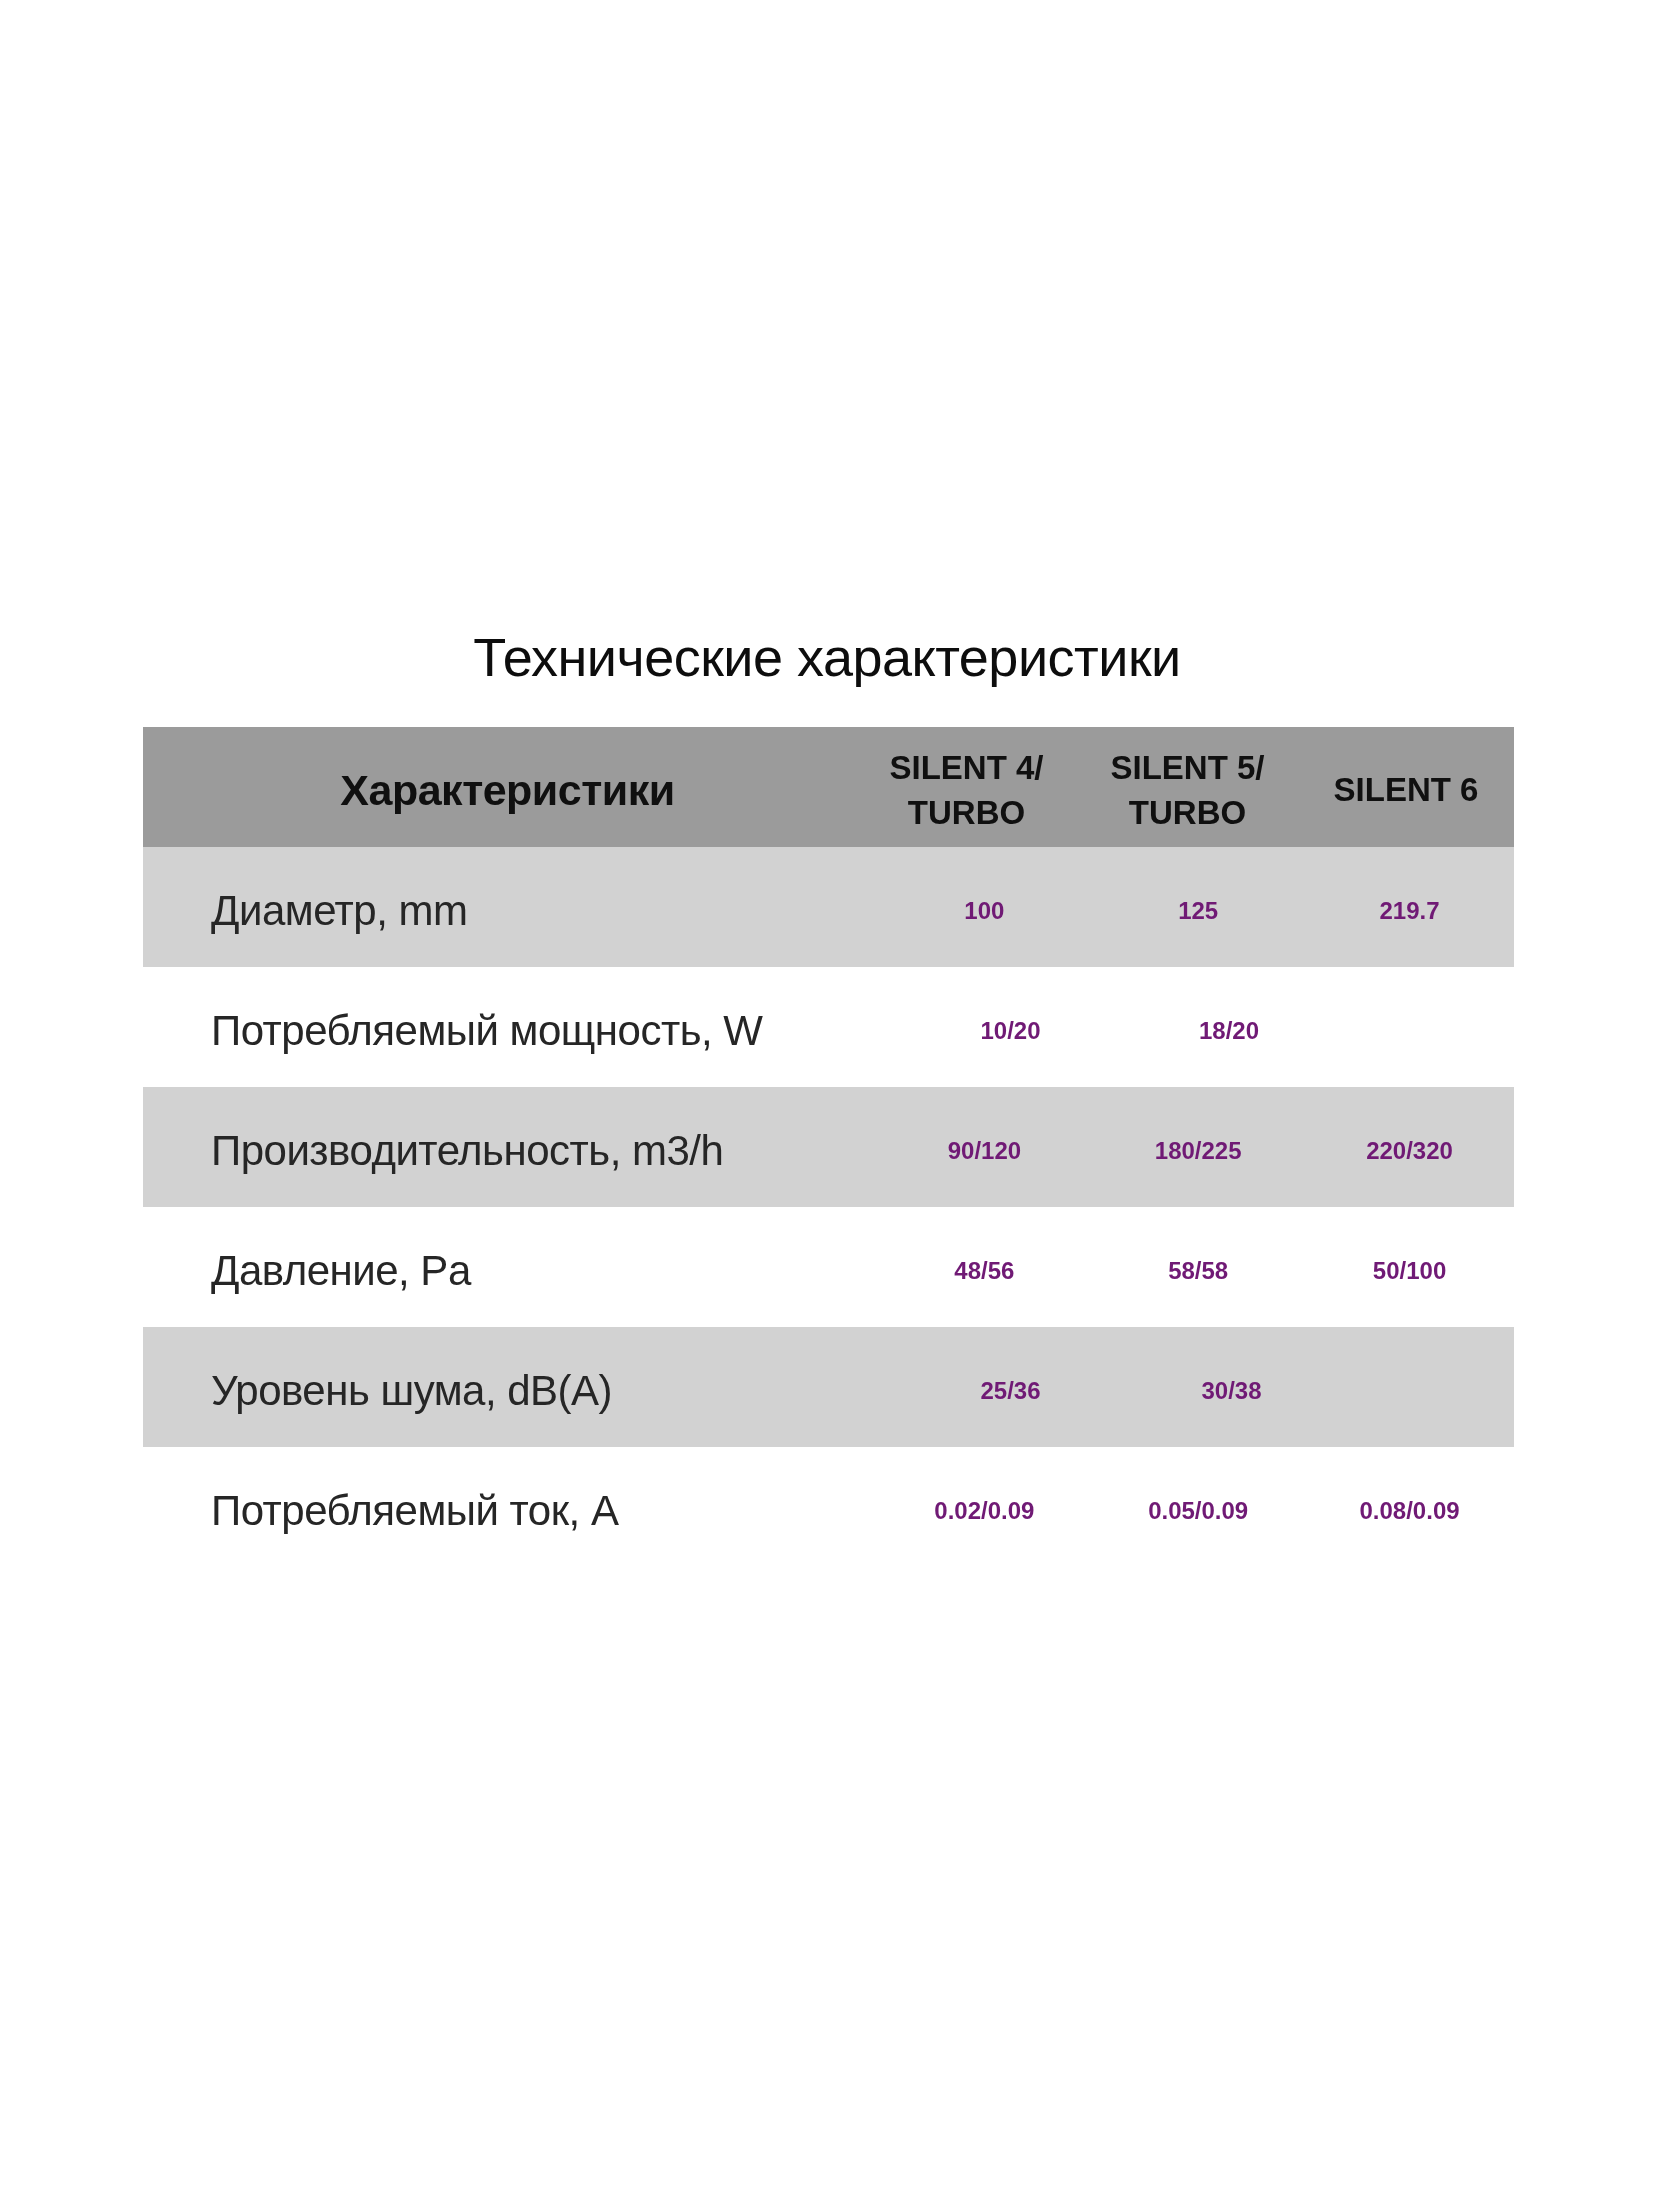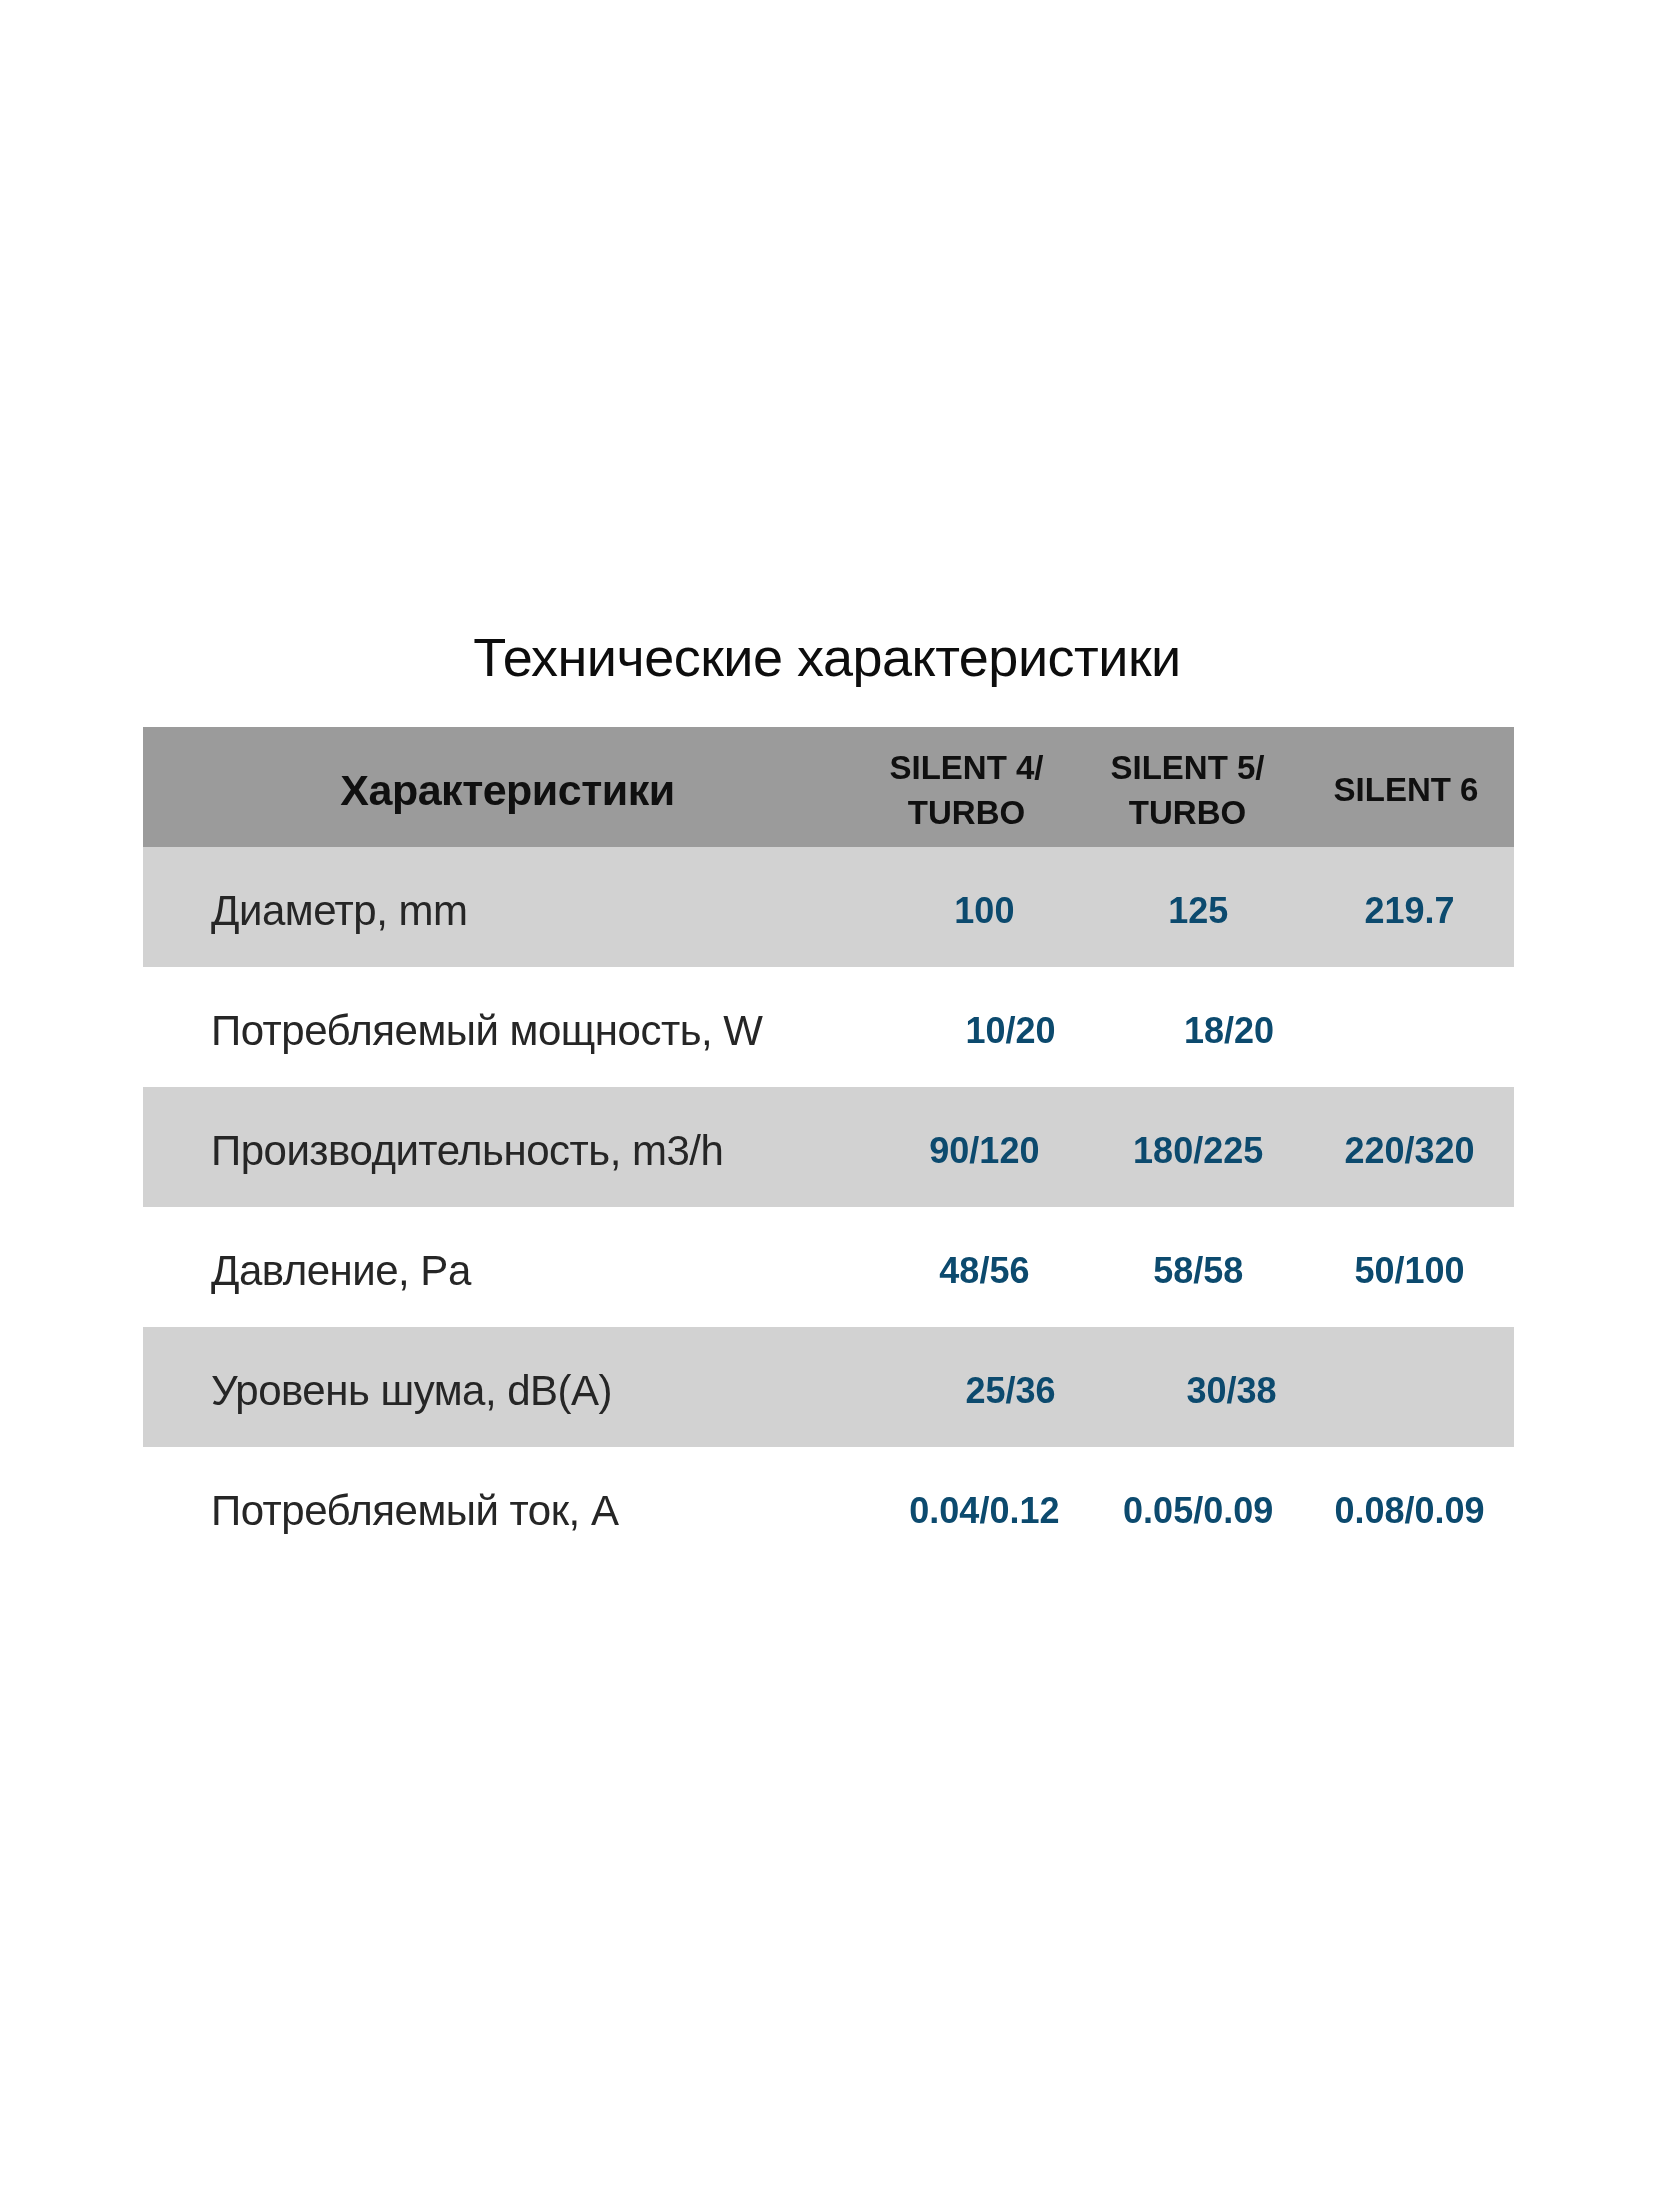--- a/index.html
+++ b/index.html
@@ -56,23 +56,23 @@
   .label-cell {
     padding-left: 24px;
     font-size: 42px;
     letter-spacing: -0.5px;
     color: #262626;
     margin-left: 44px;
   }
   .value-cell {
     justify-content: center;
     text-align: center;
-    font-size: 36px;
+    font-size: 24px;
     font-weight: bold;
-    color: #0c4a6e;
+    color: #701a75;
   }
   .header .c1 {
     justify-content: center;
     padding-left: 16px;
     font-size: 43px;
     font-weight: bold;
     letter-spacing: -0.5px;
     color: #101010;
   }
   .header .value-cell {
@@ -126,19 +126,19 @@
   </div>
 
   <div class="t-row shaded">
     <div class="cell c1 label-cell">Уровень шума, dB(A)</div>
     <div class="cell c2 value-cell">25/36</div>
     <div class="cell c3 value-cell">30/38</div>
   </div>
 
   <div class="t-row plain">
     <div class="cell c1 label-cell">Потребляемый ток, A</div>
-    <div class="cell c2 value-cell">0.04/0.12</div>
+    <div class="cell c2 value-cell">0.02/0.09</div>
     <div class="cell c3 value-cell">0.05/0.09</div>
     <div class="cell c4 value-cell">0.08/0.09</div>
   </div>
 
 </div>
 
 
 </body></html>

